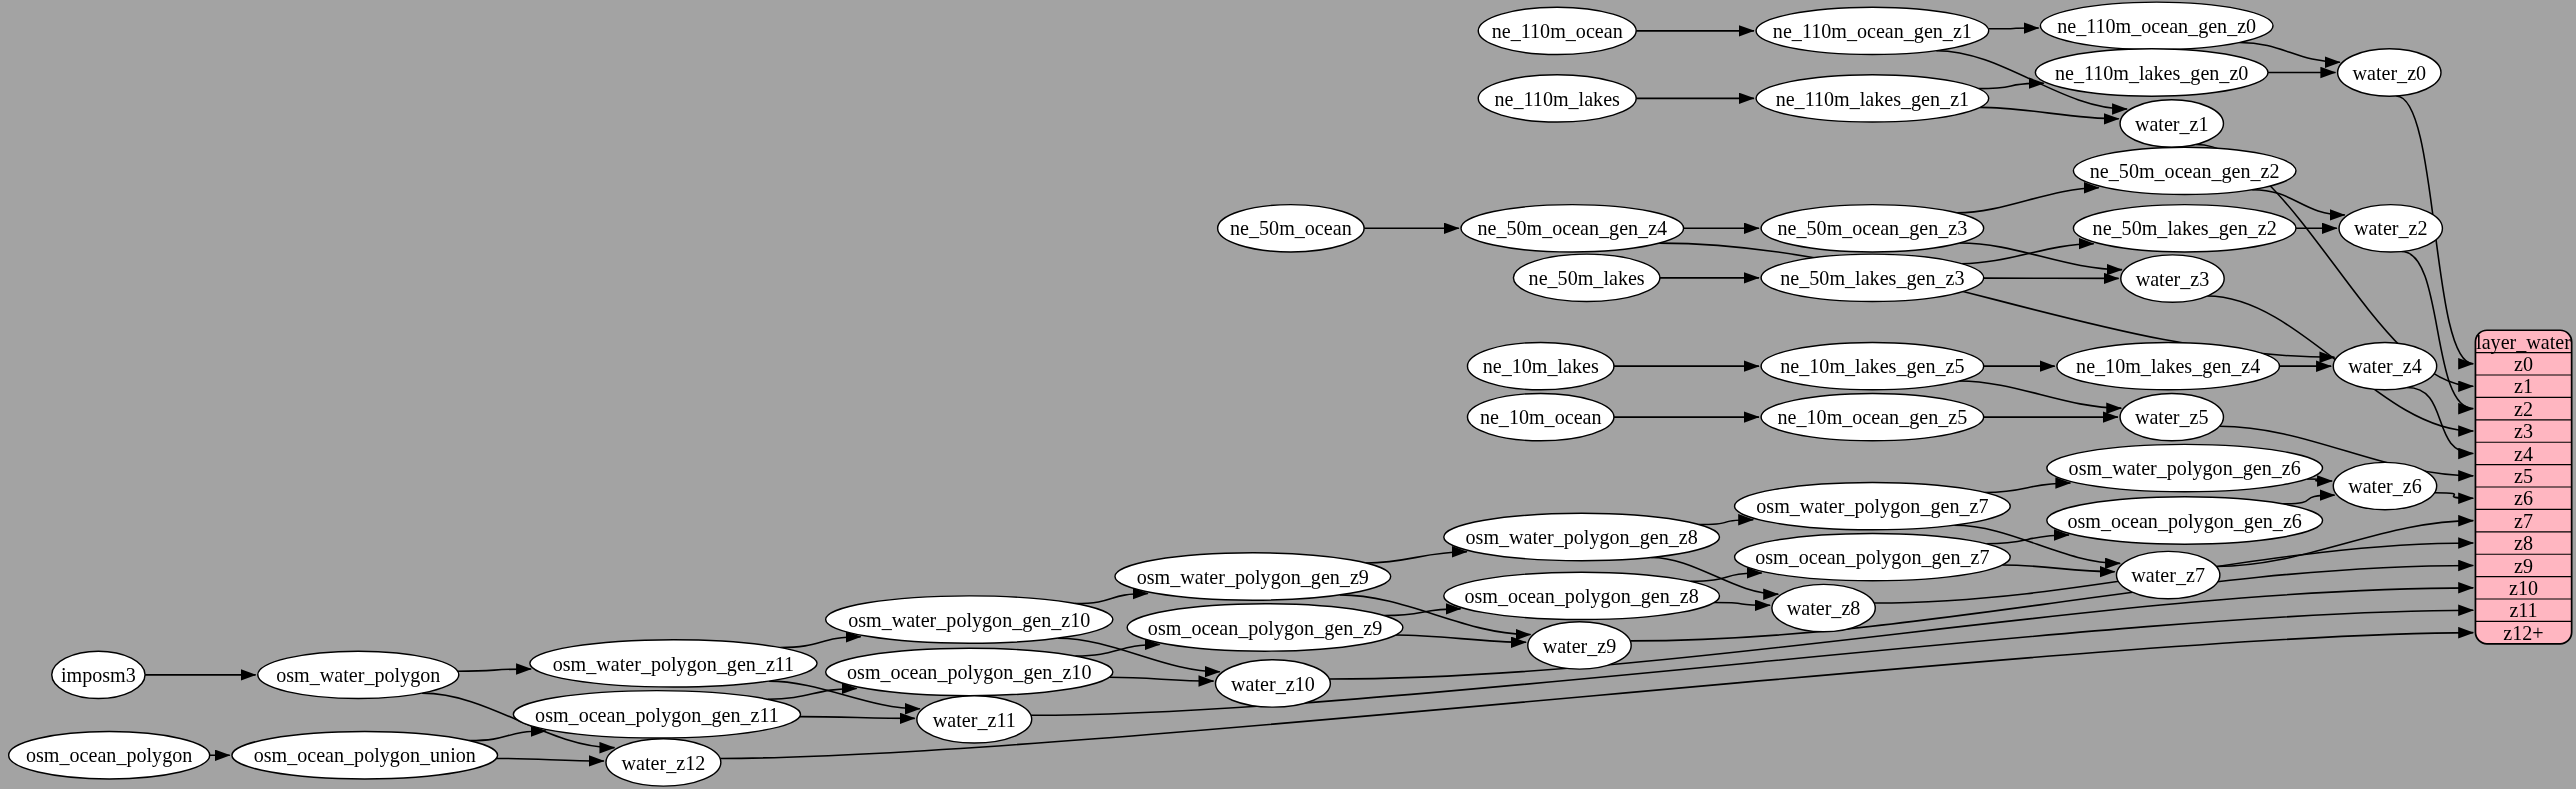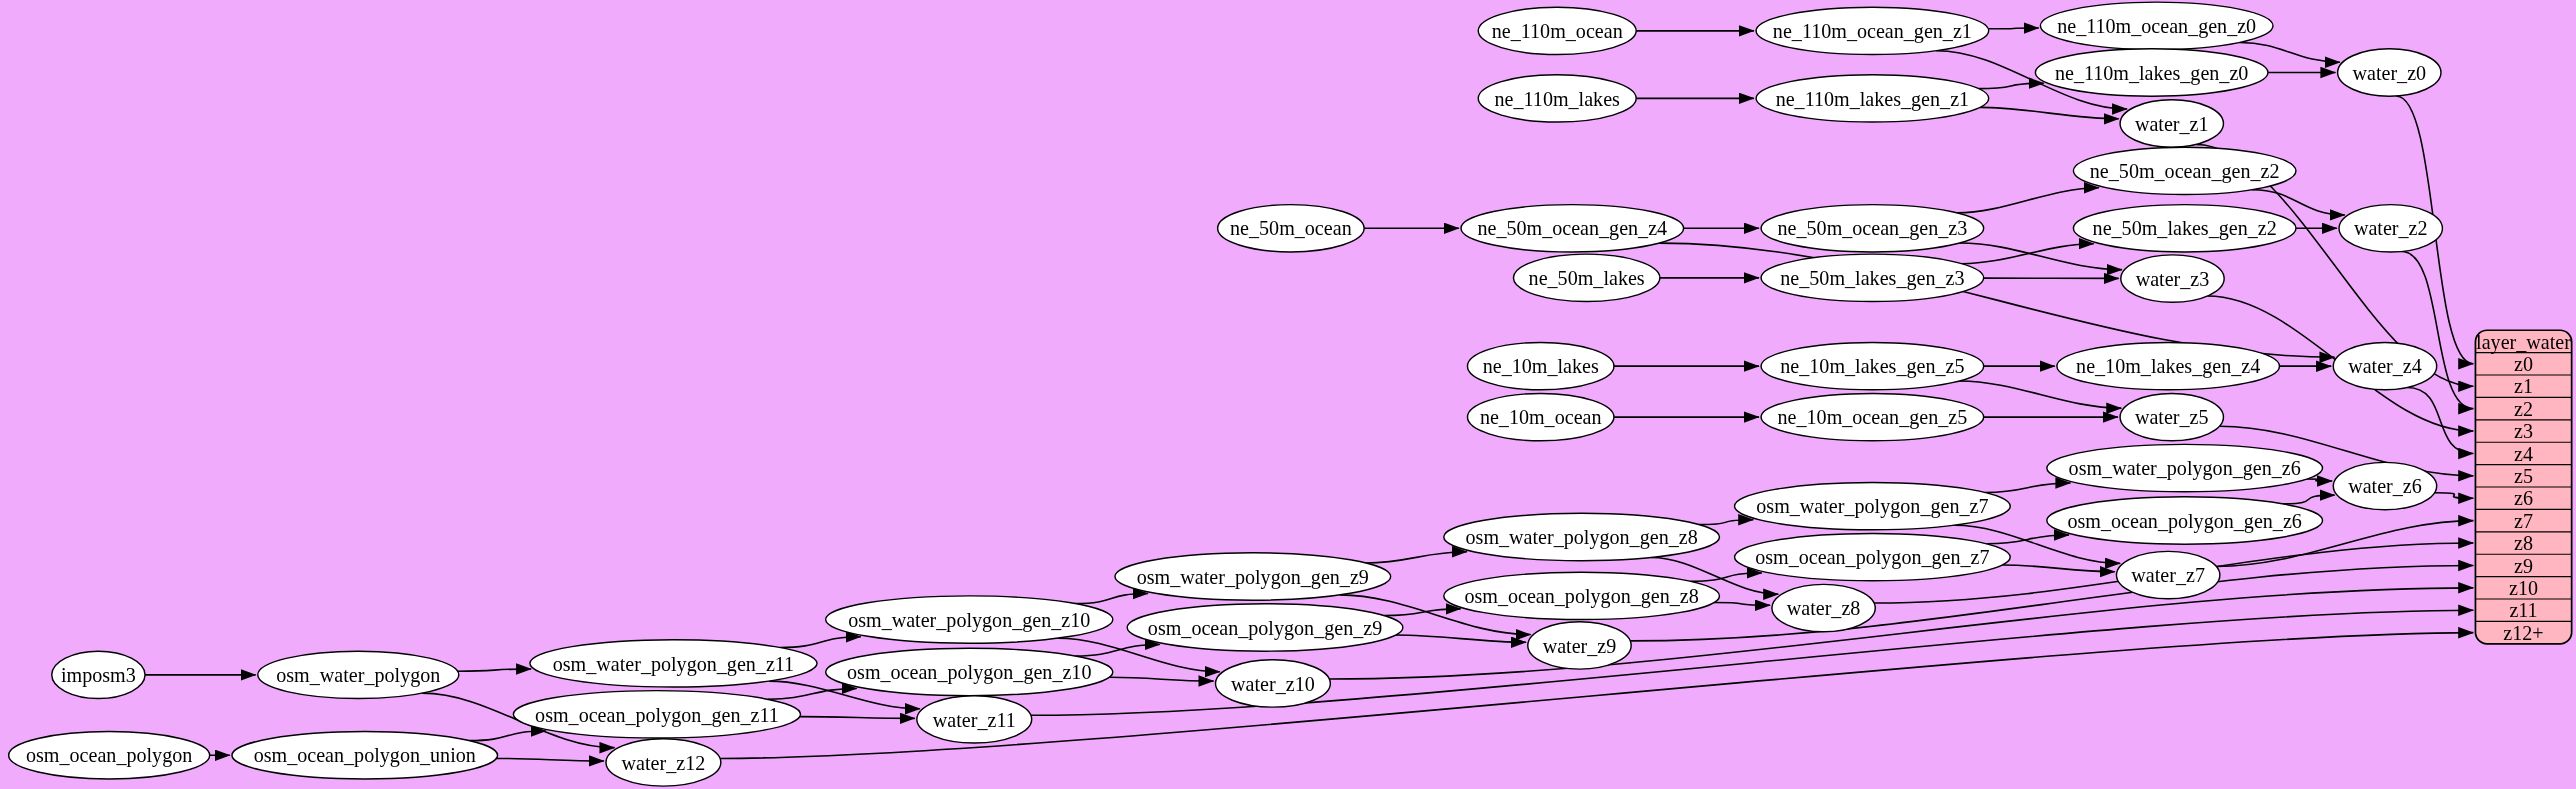--- a/index.html
+++ b/index.html
@@ -1,16 +1,16 @@
 <!DOCTYPE html>
 <html style="font-size:11.5px"><head>
 <meta charset="utf-8">
 <style>
   html,body{margin:0;padding:0;background:#ffffff;}
-  #stage{position:relative;width:2576px;height:789px;background:#f0abfc;overflow:hidden;}
+  #stage{position:relative;width:2576px;height:789px;background:#a3a3a3;overflow:hidden;}
   svg{display:block;}
   text{font-family:"Liberation Serif","DejaVu Serif",serif;fill:#000000;}
   .node-label{font-size:28px;}
   .table-label{font-size:28px;}
 </style>
 </head>
 <body>
 
 <div id="stage">
   <svg id="graph-svg" width="2576" height="789" viewBox="0 0 3588 1099" xmlns="http://www.w3.org/2000/svg">

